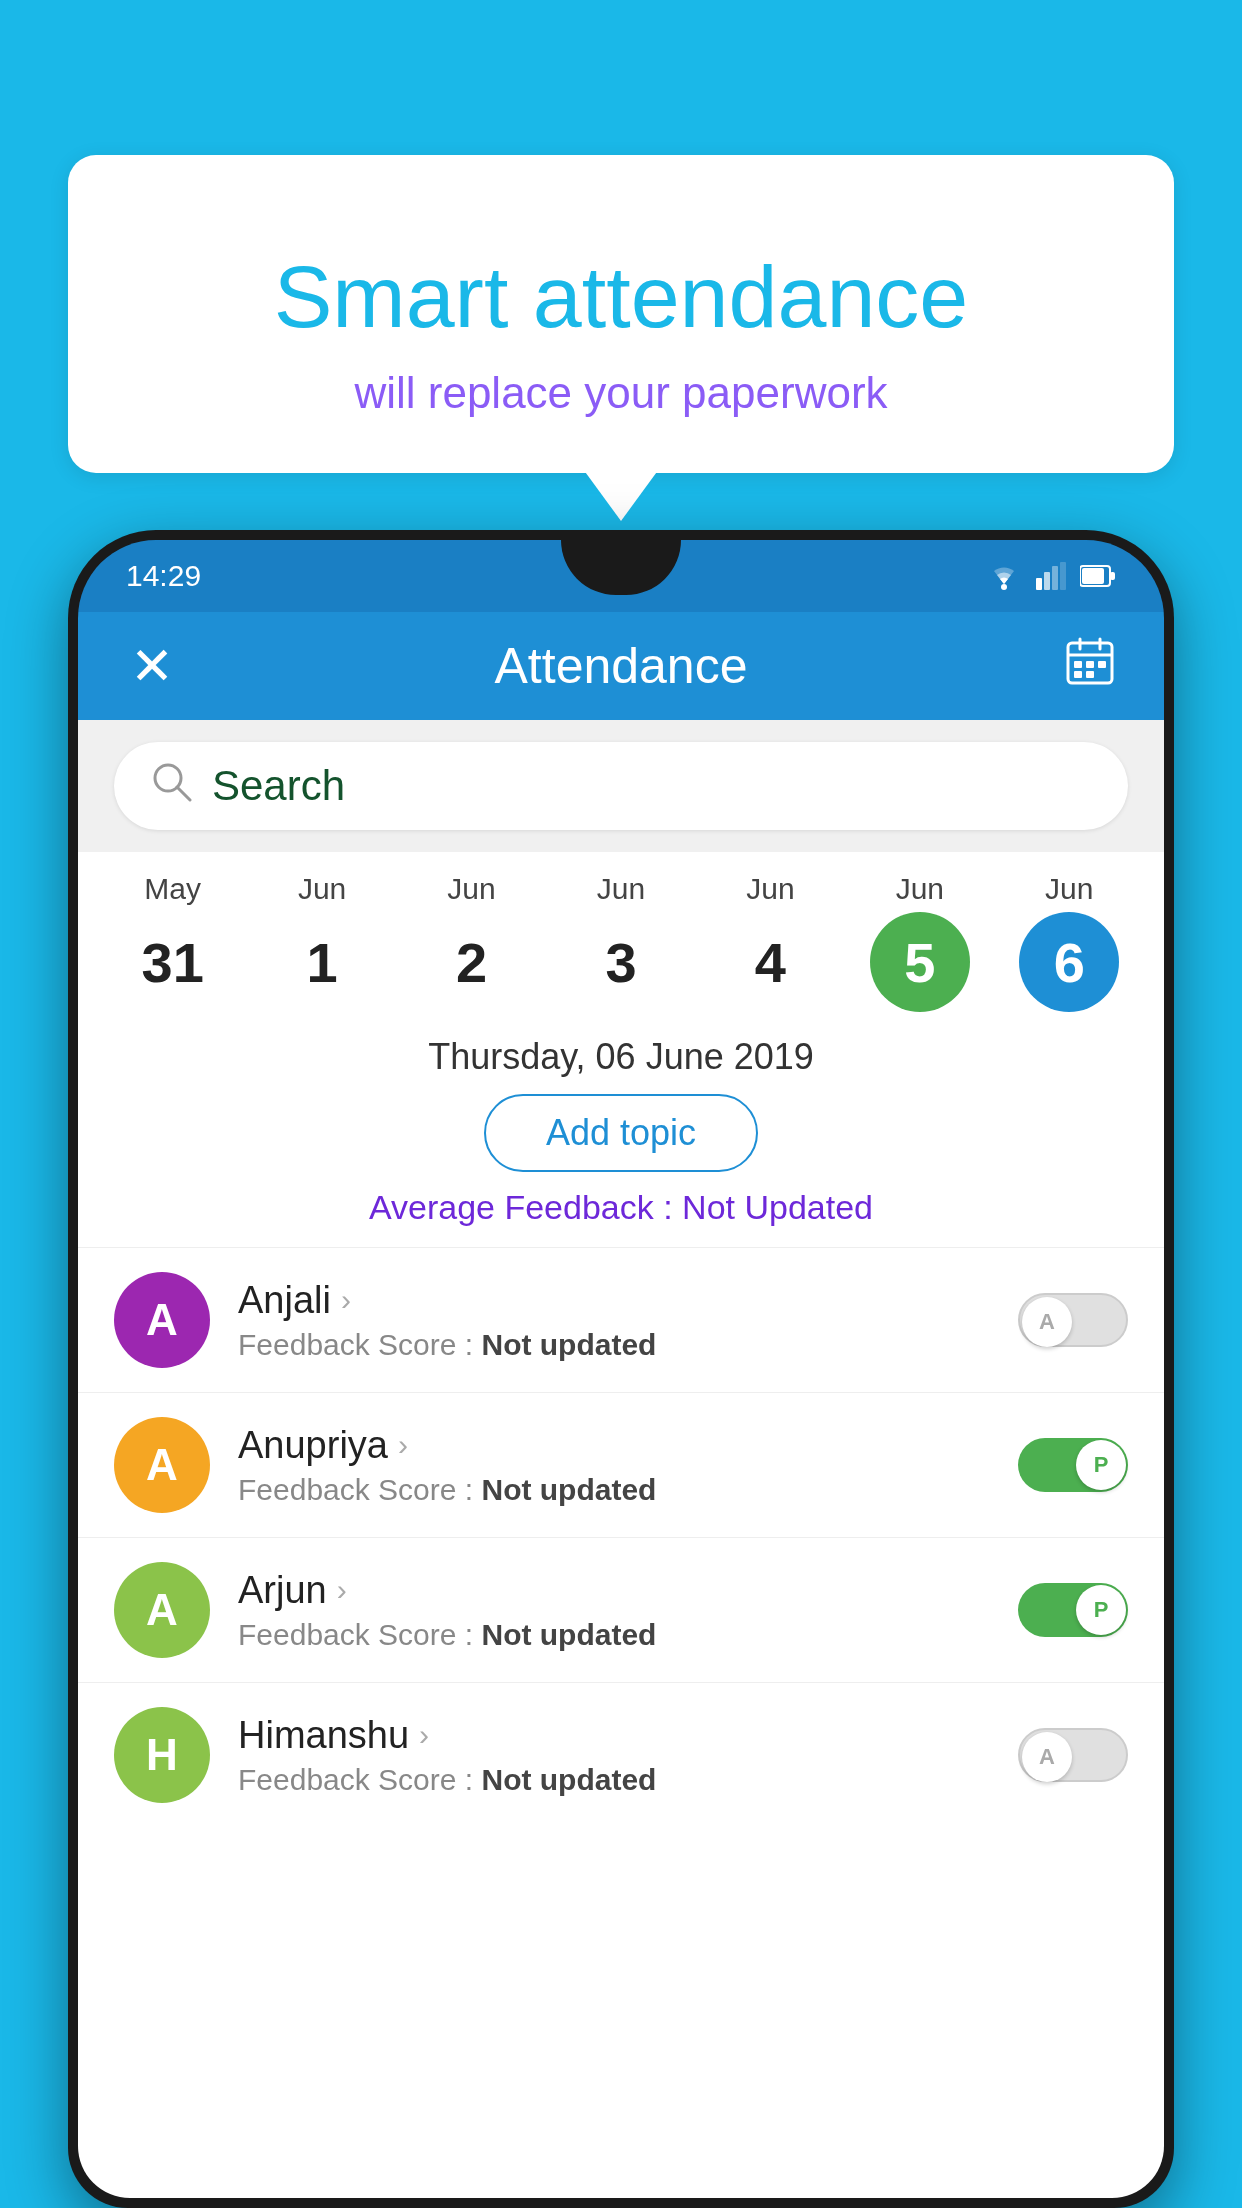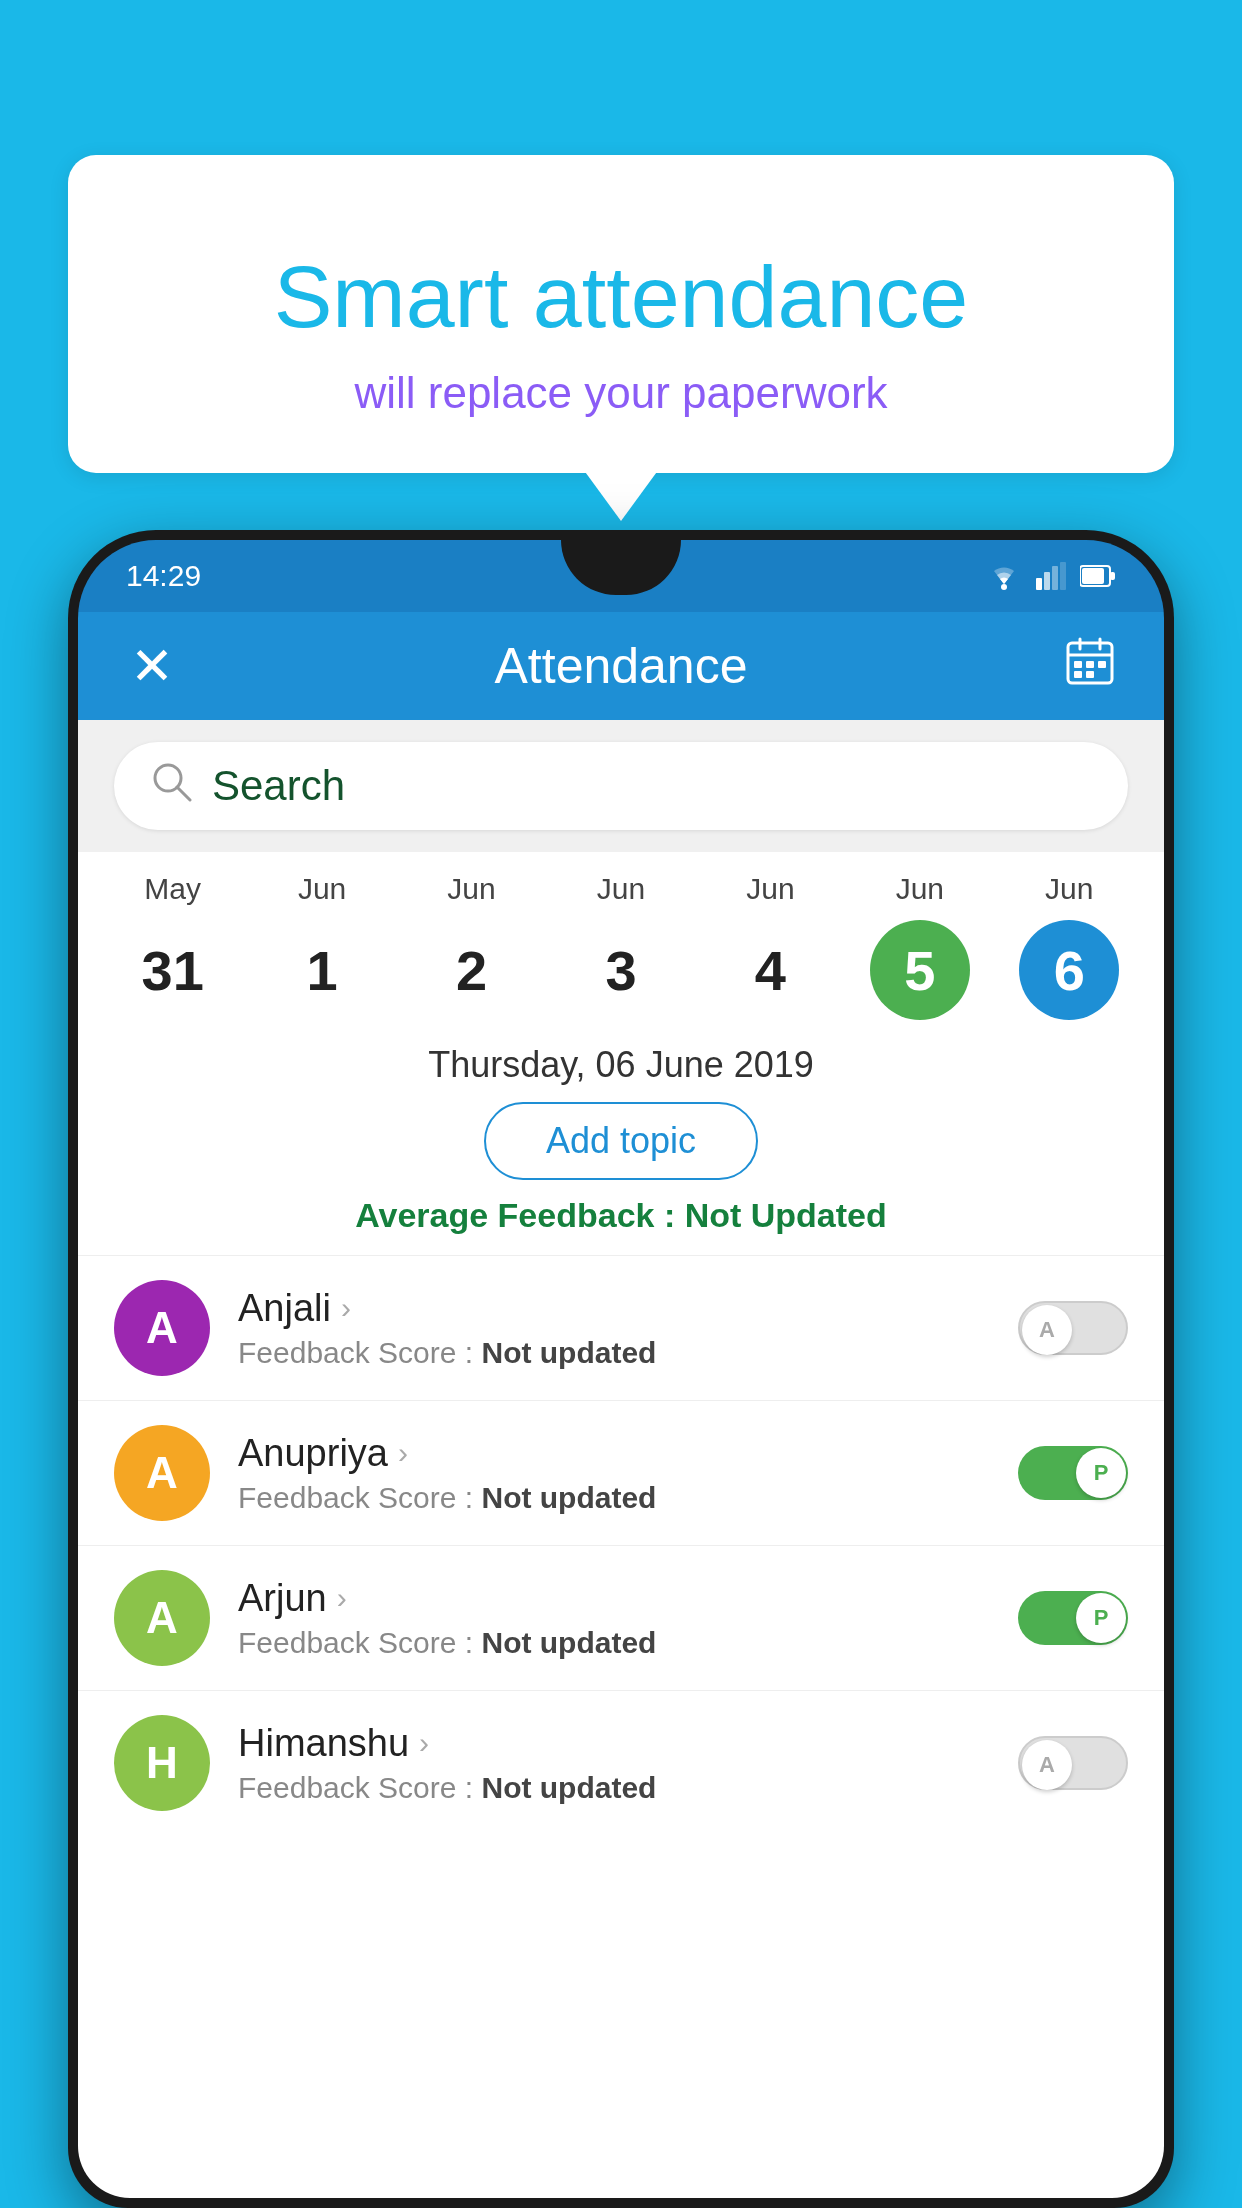--- a/index.html
+++ b/index.html
@@ -186,21 +186,21 @@
       display: flex;
       justify-content: space-around;
       padding: 20px 20px 0;
       background: white;
     }
 
     .cal-day {
       display: flex;
       flex-direction: column;
       align-items: center;
-      gap: 14px;
+      gap: 6px;
       width: 130px;
     }
 
     .cal-month {
       font-size: 30px;
       color: #444;
       font-weight: 400;
     }
 
     .cal-num {
@@ -250,22 +250,22 @@
 
     
     .avg-feedback {
       text-align: center;
       font-size: 34px;
       color: #666;
       padding-bottom: 20px;
     }
 
     .avg-feedback span {
-      font-weight: 700;
-      color: #15803d;
+      font-weight: 400;
+      color: #6d28d9;
     }
 
     
     .student-list {
       background: white;
     }
 
     .student-item {
       display: flex;
       align-items: center;

